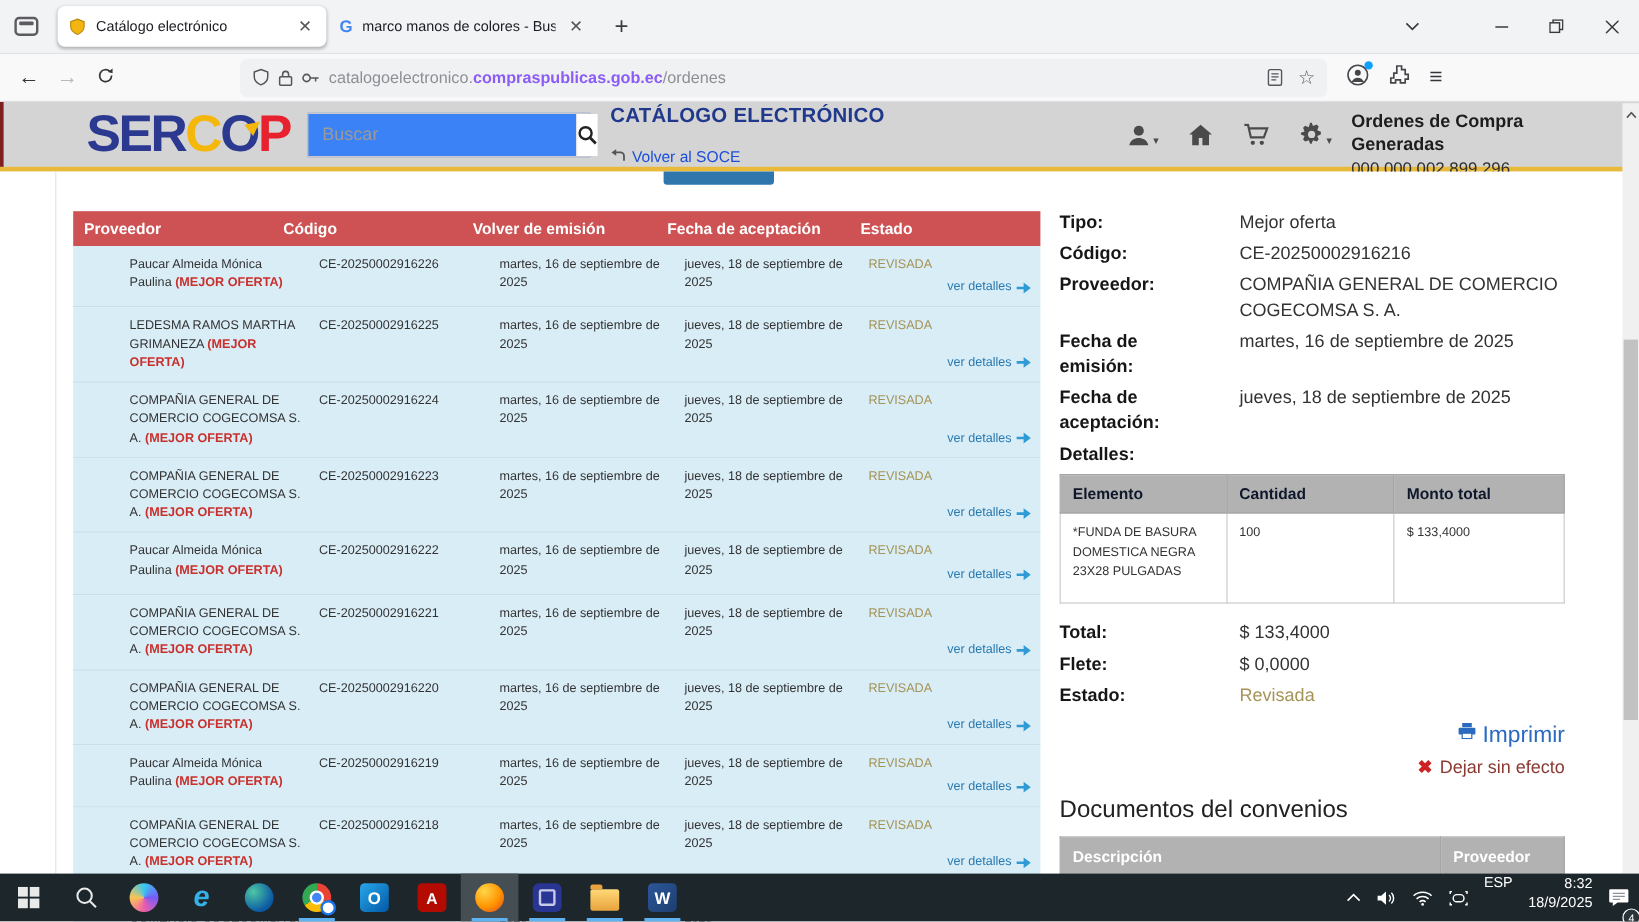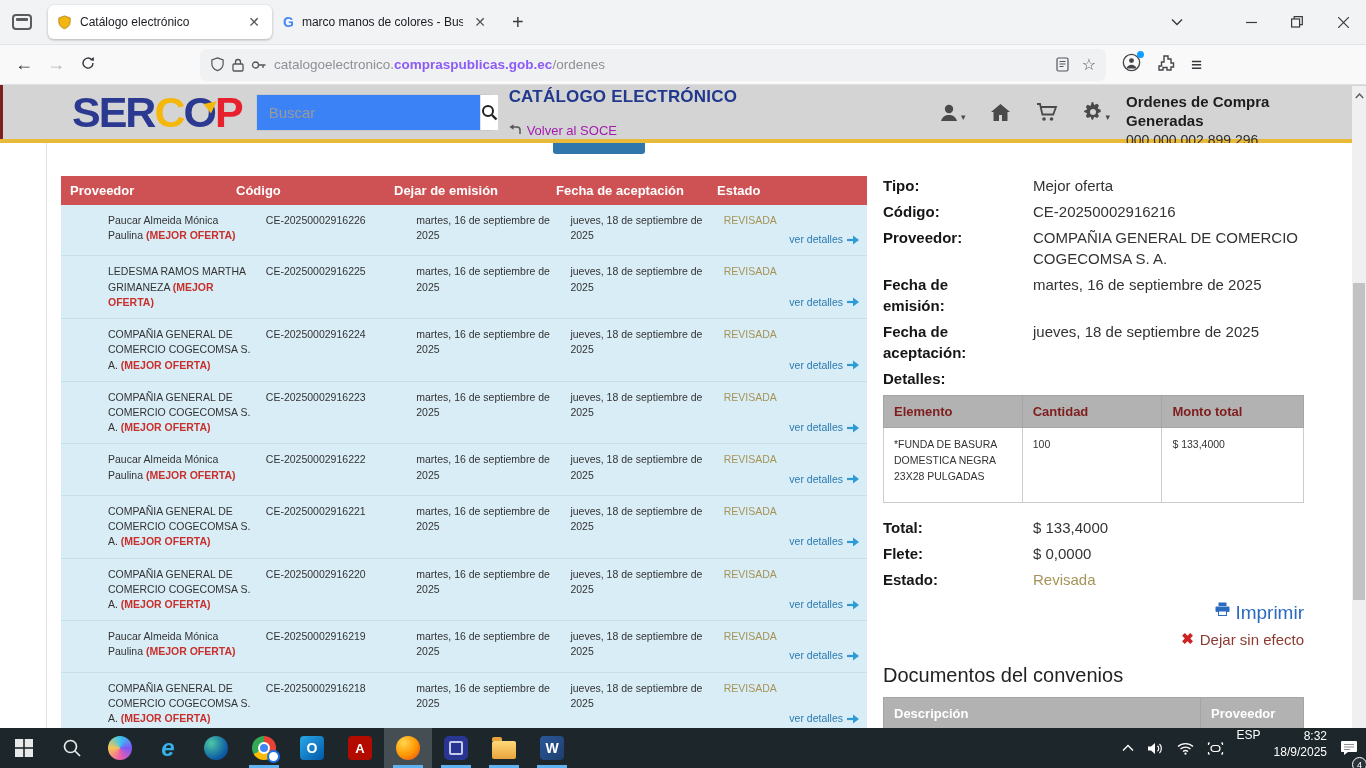--- a/index.html
+++ b/index.html
@@ -38,21 +38,21 @@
   .logo{margin-left:72px;font-size:43px;font-weight:bold;letter-spacing:-2px;line-height:1;display:flex;}
   .l-navy{color:#2b3990;} .l-gold{color:#f5b70a;} .l-red{color:#e8212e;}
   .logo-o{position:relative;color:#2b3990;}
   .logo-o::after{content:"";position:absolute;top:8px;right:-3px;border-left:12px solid #f5b70a;border-top:6px solid transparent;border-bottom:6px solid transparent;transform:rotate(-38deg);}
   .searchwrap{margin-left:14px;width:236px;height:37px;background:#3b82f6;border:1px solid #c9c9c9;display:flex;align-items:center;}
   .searchwrap input{flex:1;border:0;outline:0;font-size:15px;padding:0 12px;color:#333;background:transparent;}
   .searchwrap input::placeholder{color:#9a9a9a;}
   .search-btn{width:44px;height:100%;display:flex;align-items:center;justify-content:center;border-left:1px solid #e2e2e2;background:#fff;}
   .sh-titleblock{margin-left:17px;}
   .sh-title{font-size:17px;font-weight:bold;color:#20398c;letter-spacing:.2px;}
-  .sh-sub{font-size:13px;color:#a21caf;display:flex;align-items:center;gap:5px;margin-top:16px;}
+  .sh-sub{font-size:13px;color:#1d4ed8;display:flex;align-items:center;gap:5px;margin-top:16px;}
   .sh-icons{display:flex;gap:25px;align-items:center;margin-left:auto;}
   .sh-ic{display:flex;align-items:flex-end;gap:2px;color:#4a4a4a;}
   .caret{font-size:9px;color:#4a4a4a;}
   .sh-orders{margin:0 30px 0 16px;width:210px;}
   .sh-orders .t{font-size:15px;font-weight:bold;color:#1d1d1d;line-height:1.25;margin-top:17px;}
   .sh-orders .n{font-size:14px;color:#2e2e2e;margin-top:2px;}
 
   
   .content{position:relative;height:585px;background:#fff;}
   .container-border{position:absolute;left:46px;top:0;bottom:0;width:1px;background:#e3e3e3;}
@@ -69,21 +69,21 @@
   .statuscell{display:flex;flex-direction:column;justify-content:space-between;}
   .st-text{color:#a59457;}
   .vd-link{align-self:flex-end;color:#2a7ab0;display:flex;align-items:center;gap:4px;margin-top:4px;}
 
   .panel{position:absolute;left:883px;top:32px;width:421px;font-size:15px;color:#333;}
   .f-row{display:flex;margin-bottom:5px;line-height:1.4;}
   .f-label{width:95px;margin-right:55px;font-weight:bold;color:#161616;flex:none;}
   .f-value{flex:1;}
   table{border-collapse:collapse;}
   .items{width:421px;margin:6px 0 14px;}
-  .items th{background:#b2b2b2;color:#7f1d1d;text-align:left;font-size:13px;font-weight:bold;padding:8px 10px;border:1px solid #a5a5a5;}
+  .items th{background:#b2b2b2;color:#0f172a;text-align:left;font-size:13px;font-weight:bold;padding:8px 10px;border:1px solid #a5a5a5;}
   .items td{border:1px solid #ccc;background:#fff;padding:9px 10px 18px;font-size:10.5px;vertical-align:top;line-height:1.5;}
   .ic1{width:139px;} .ic2{width:140px;} .ic3{width:142px;}
   .olive{color:#a59457;}
   .actions{margin-top:12px;text-align:right;}
   .act-print{color:#2a6bc0;font-size:19px;display:inline-flex;align-items:flex-start;gap:5px;}
   .act-void{color:#8b3a32;font-size:15px;display:inline-flex;align-items:center;gap:6px;margin-top:6px;}
   .void-x{color:#cc2222;font-weight:bold;font-size:15px;}
   .docs-title{font-size:20px;color:#222;margin:16px 0 10px;font-weight:normal;}
   .docs{width:421px;}
   .docs th{background:#b2b2b2;color:#fff;text-align:left;font-size:13px;padding:8px 10px;border:1px solid #a5a5a5;}
@@ -278,21 +278,21 @@
   </div>
 
   <div class="content">
     <div class="container-border"></div>
     <div class="partial-btn"></div>
 
     <div class="orders">
       <div class="o-head">
         <div class="c1">Proveedor</div>
         <div class="c2">Código</div>
-        <div class="c3">Dejar de emisión</div>
+        <div class="c3">Volver de emisión</div>
         <div class="c4">Fecha de aceptación</div>
         <div class="c5">Estado</div>
       </div>
       <div>
   <div class="o-row">
     <div class="c1 prov"><span>Paucar Almeida Mónica Paulina</span> <span class="badge">(MEJOR OFERTA)</span></div>
     <div class="c2">CE-20250002916226</div>
     <div class="c3">martes, 16 de septiembre de 2025</div>
     <div class="c4">jueves, 18 de septiembre de 2025</div>
     <div class="c5 statuscell">

